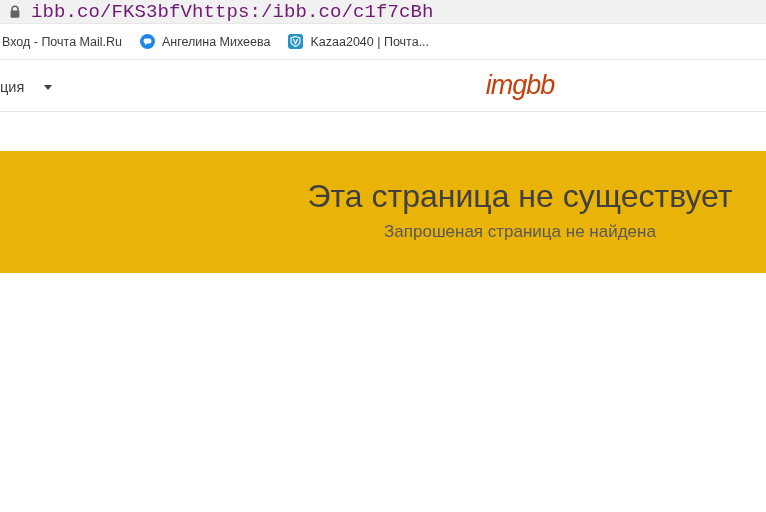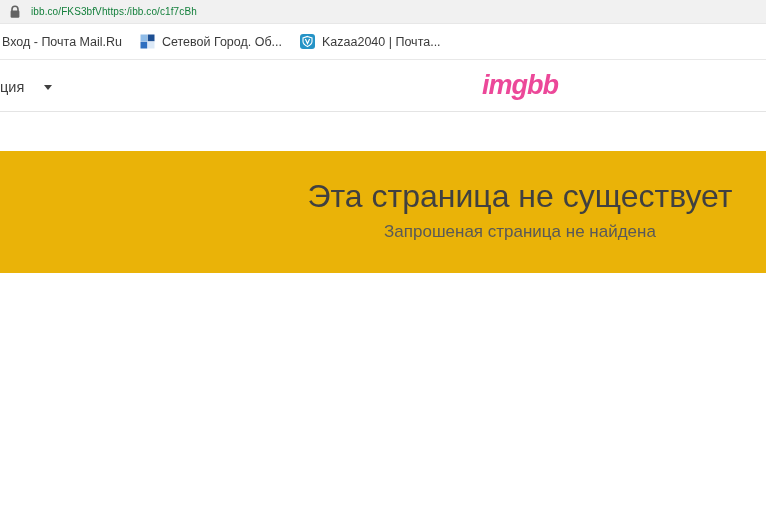--- a/index.html
+++ b/index.html
@@ -3,37 +3,37 @@
 <meta charset="utf-8">
 <style>
   * { margin:0; padding:0; box-sizing:border-box; }
   html,body { width:766px; height:512px; overflow:hidden; background:#fff;
               font-family:"Liberation Sans", sans-serif; }
 
   
   .addr-bar { height:24px; background:#f1f1f1; border-bottom:1px solid #e7e7e7;
               display:flex; align-items:center; padding-left:9px; }
   .lock-wrap { width:12px; height:14px; margin-right:10px; display:flex; align-items:center; }
-  .url-text { font-size:10px; color:#15803d; letter-spacing:.1px; white-space:nowrap; }
+  .url-text { font-size:19px; color:#701a75; letter-spacing:.1px; white-space:nowrap;font-family:Liberation Mono, monospace; }
 
   .bm-bar { height:36px; background:#fff; border-bottom:1px solid #e8e8e8;
             display:flex; align-items:center; gap:18px; padding-left:2px;
             overflow:hidden; white-space:nowrap; }
   .bm-item { display:flex; align-items:center; gap:7px; flex:0 0 auto;
              font-size:12.5px; color:#3a3a3a; cursor:pointer; }
   .bm-ic { width:15px; height:15px; flex:0 0 auto; display:block; }
 
   
   .site-header { height:52px; background:#fff; border-bottom:1px solid #e4e4e4; position:relative; }
   .nav-trunc { position:absolute; left:0; top:19px; display:flex; align-items:center; gap:20px;
                font-size:14.5px; color:#3f3f3f; cursor:pointer; }
   .caret-down { width:0; height:0; border-left:4px solid transparent;
                 border-right:4px solid transparent; border-top:5px solid #3f3f3f; }
   .logo { position:absolute; left:520px; transform:translateX(-50%); top:10px;
-          font-size:27px; font-weight:bold; font-style:italic; color:#ec4899;
+          font-size:27px; font-weight:normal; font-style:italic; color:#c2410c;
           letter-spacing:-1px; cursor:pointer; }
 
   .spacer-white { height:39px; background:#fff; }
 
   
   .hero { height:122px; background:#eab308; }
   .hero-inner { transform:translateX(137px); text-align:center; padding-top:27px; }
   .hero-title { font-size:32px; font-weight:400; color:#404040; line-height:1.15; }
   .hero-sub { font-size:17px; color:#595959; margin-top:7px; }
 
@@ -51,31 +51,30 @@
   </span>
   <span class="url-text">ibb.co/FKS3bfVhttps:/ibb.co/c1f7cBh</span>
 </div>
 
 <div class="bm-bar">
 
   <div class="bm-item">
     <span>Вход - Почта Mail.Ru</span>
   </div>
 
+  <div class="bm-item">
+    <svg class="bm-ic" viewBox="0 0 15 15">
+      <circle cx="7.5" cy="7.5" r="7.5" fill="#1f86ea"></circle>
+      <rect x="3.6" y="4.4" width="7.8" height="5.2" rx="2" fill="#fff"></rect>
+      <path d="M5.2 9 L5 11.2 L7.4 9.4 Z" fill="#fff"></path>
+    </svg>
+    <span>Ангелина Михеева</span>
+  </div>
 
 
-  <div class="bm-item">
-    <svg class="bm-ic" viewBox="0 0 15 15">
-      <rect x="0.5" y="0.5" width="6.8" height="6.8" fill="#8fbce8"></rect>
-      <rect x="7.7" y="0.5" width="6.8" height="6.8" fill="#1d4f93"></rect>
-      <rect x="0.5" y="7.7" width="6.8" height="6.8" fill="#2f6fc0"></rect>
-      <rect x="7.7" y="7.7" width="6.8" height="6.8" fill="#dcE9f7"></rect>
-    </svg>
-    <span>Сетевой Город. Об...</span>
-  </div>
 
   <div class="bm-item">
     <svg class="bm-ic" viewBox="0 0 15 15">
       <rect x="0" y="0" width="15" height="15" rx="3" fill="#2593c6"></rect>
       <path d="M7.5 2.4 L12 4 V7.6 C12 10.4 7.5 12.6 7.5 12.6 C7.5 12.6 3 10.4 3 7.6 V4 Z" fill="none" stroke="#fff" stroke-width="1.1"></path>
       <path d="M5.4 5 L7.5 9.6 L9.6 5" fill="none" stroke="#fff" stroke-width="1.2"></path>
     </svg>
     <span>Kazaa2040 | Почта...</span>
   </div>
 

